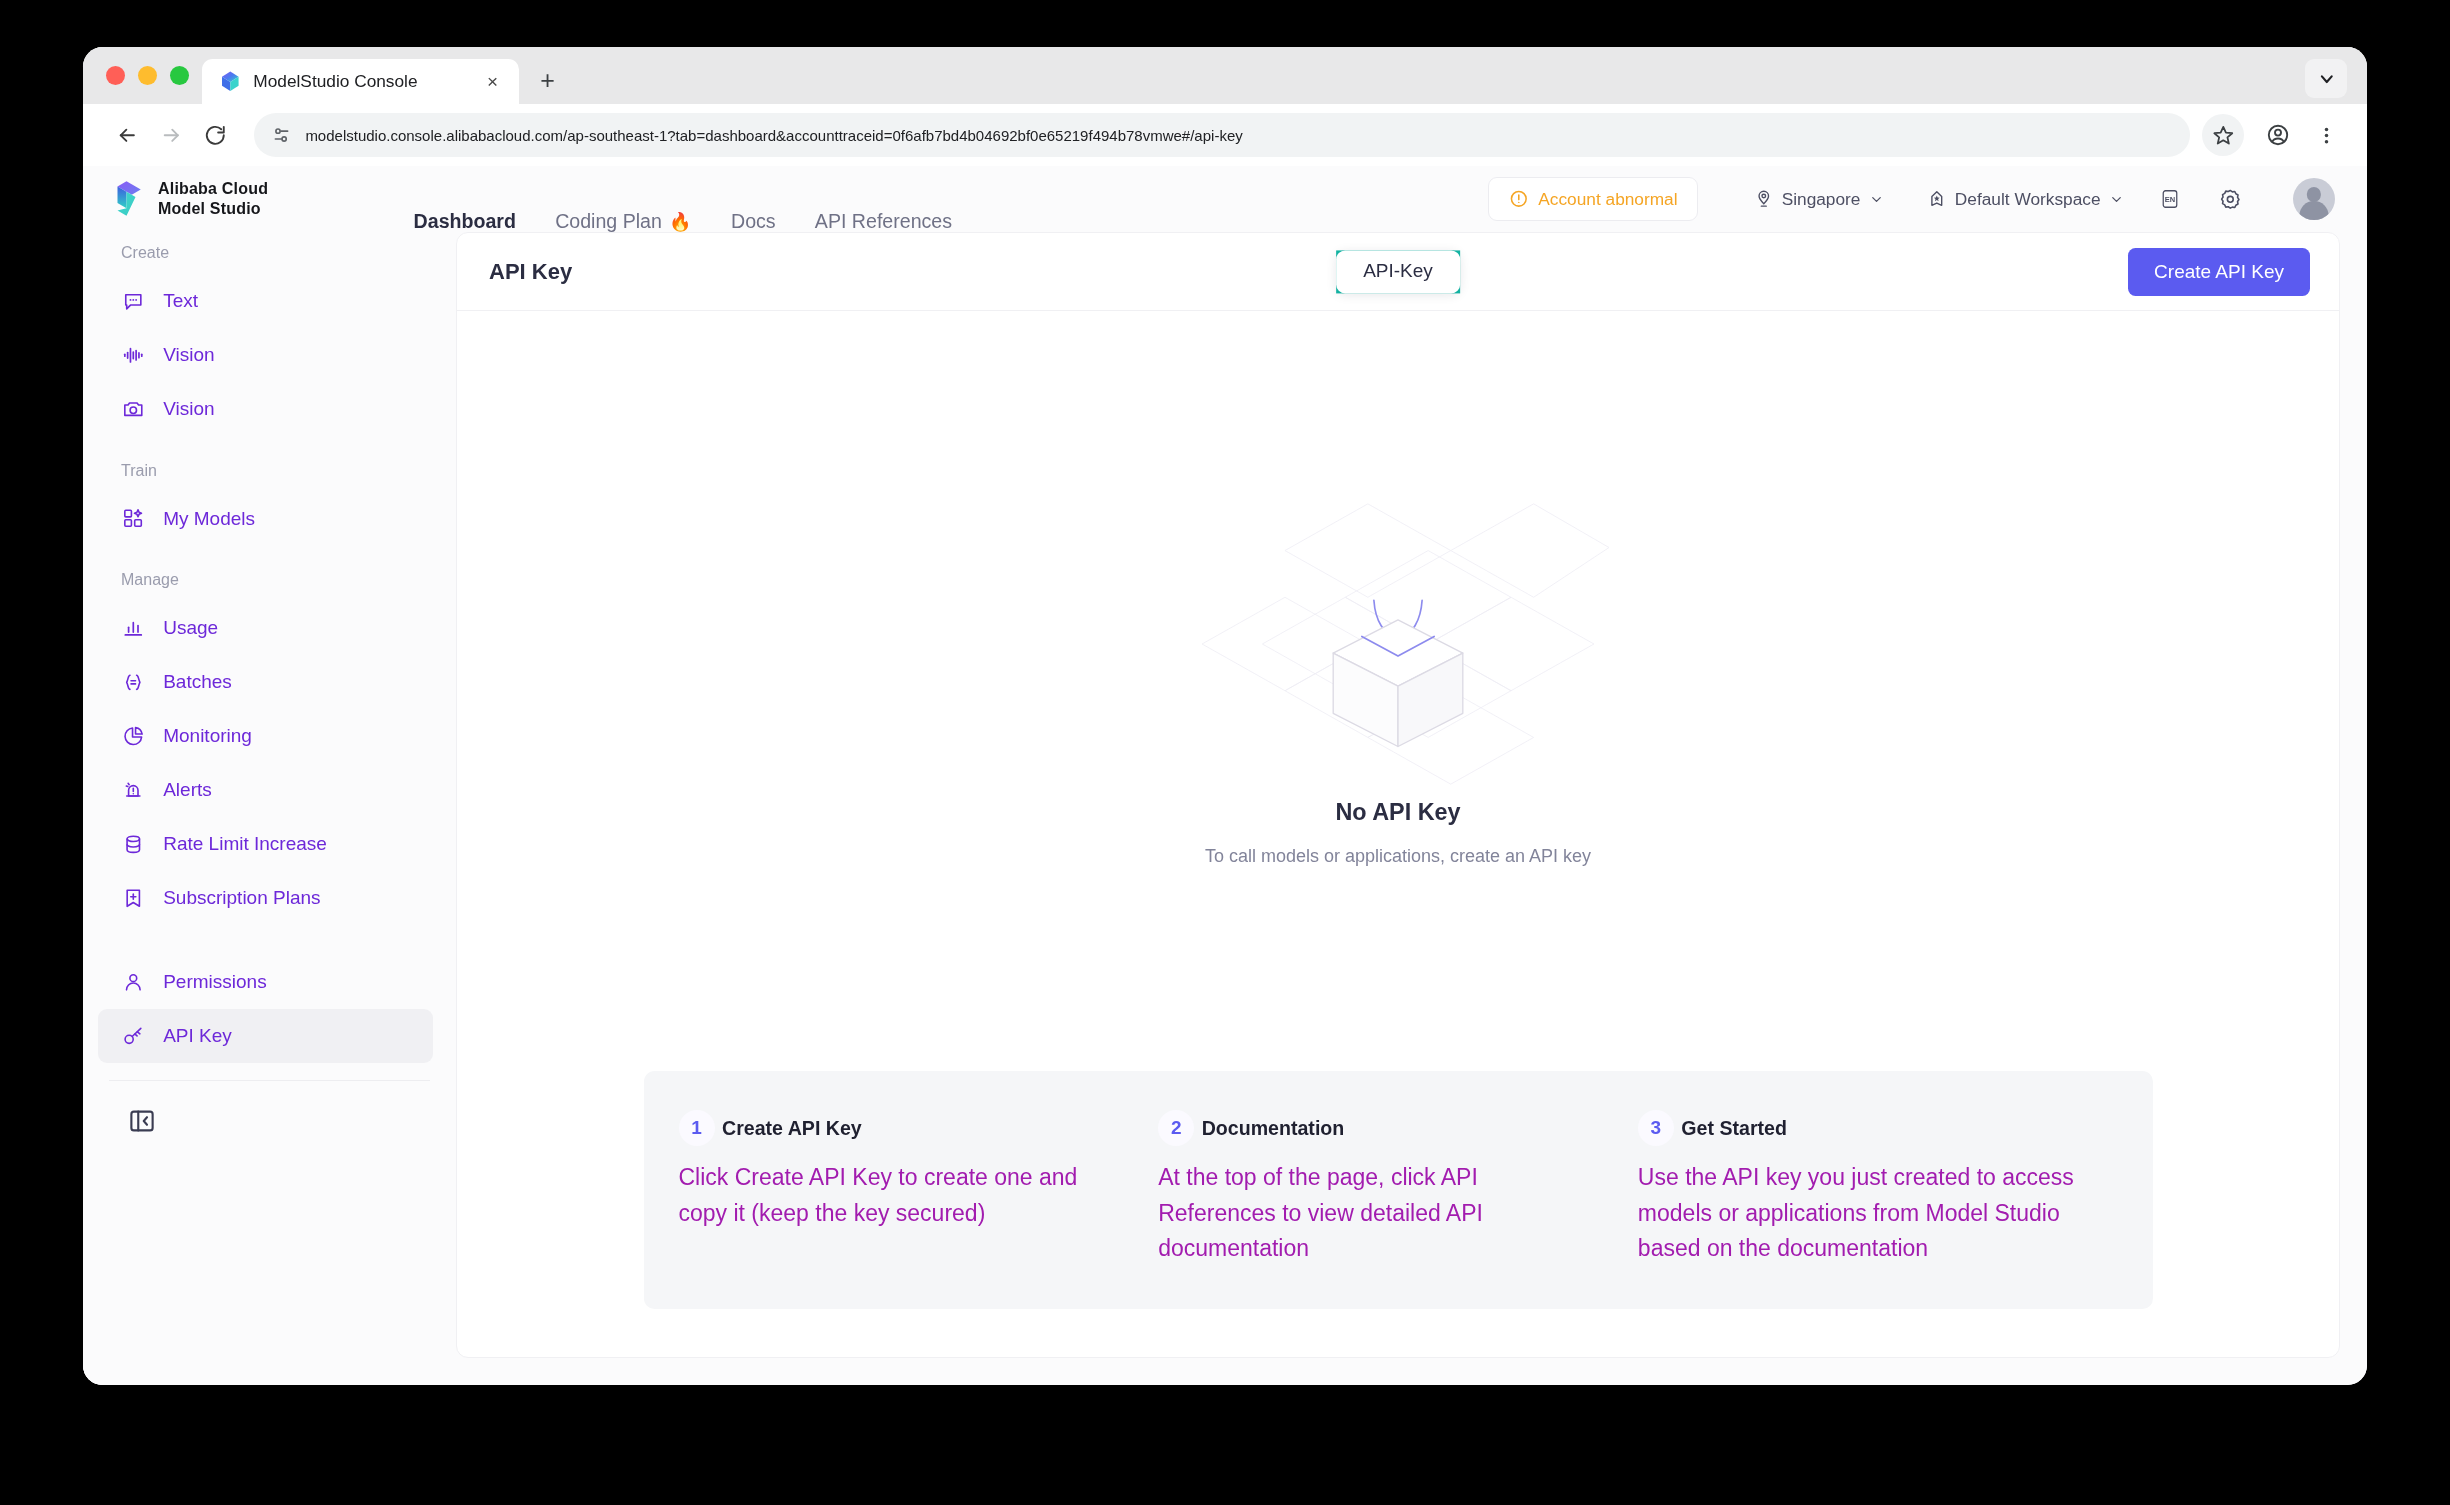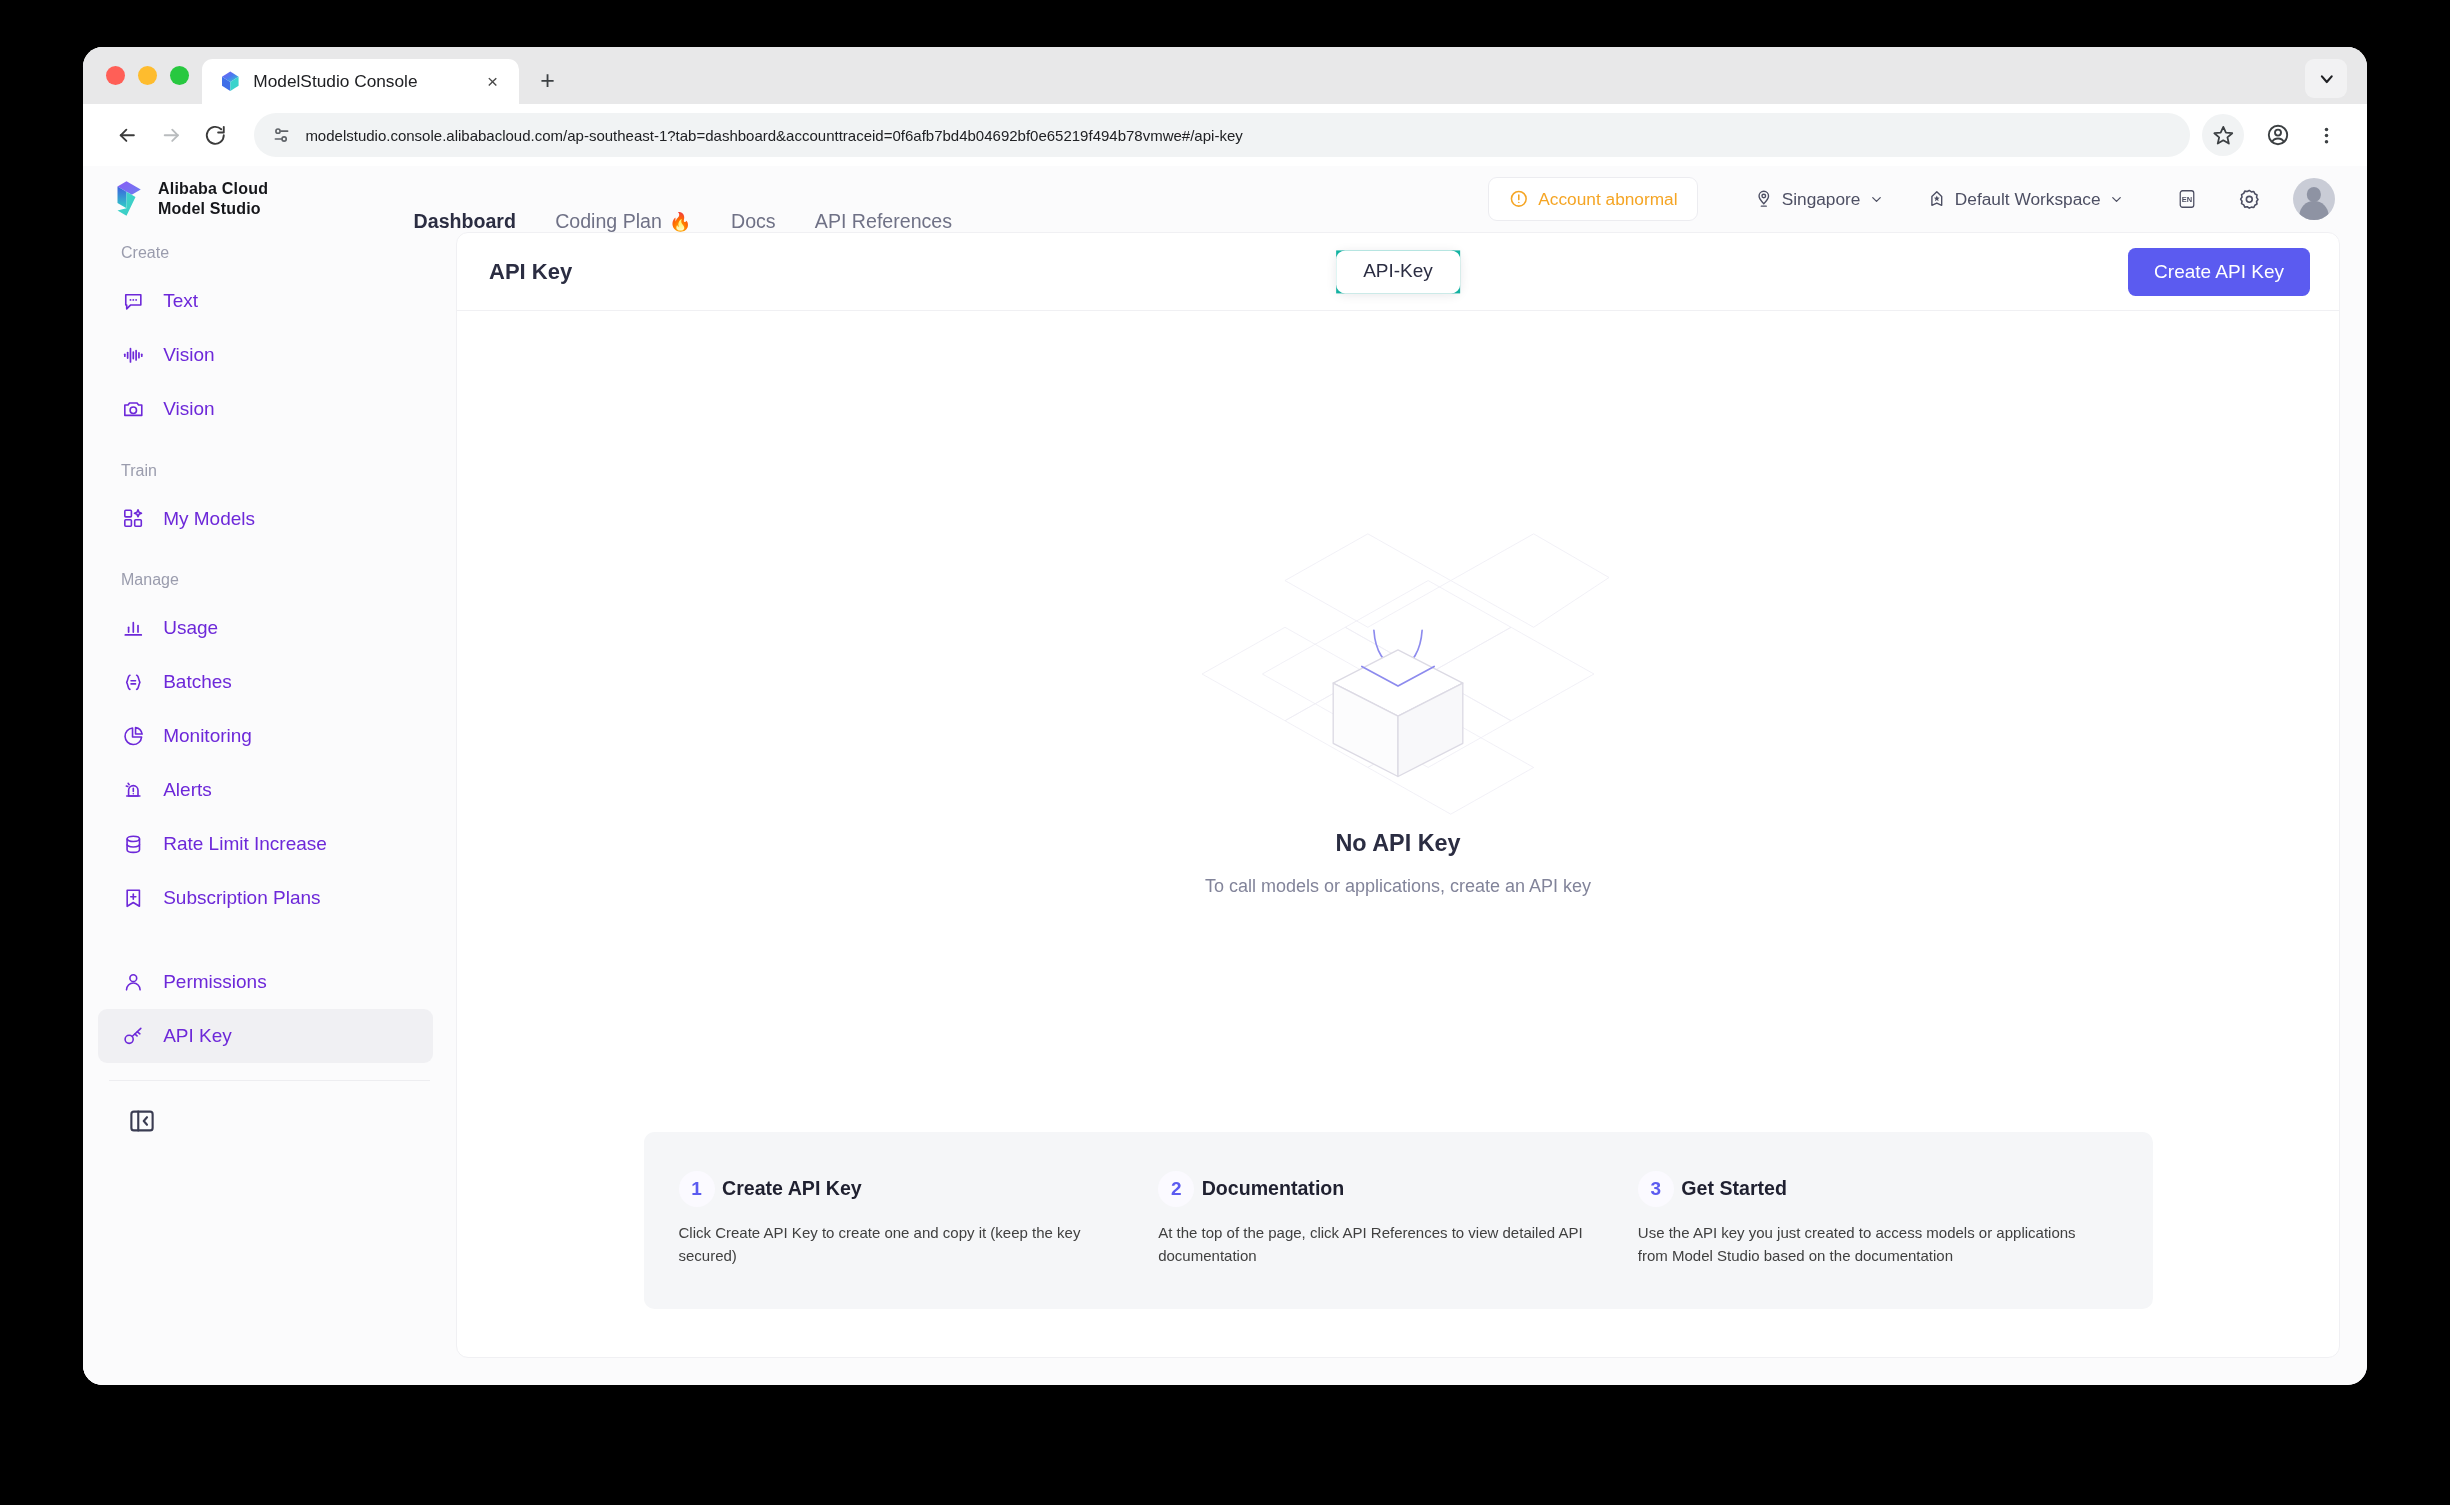--- a/index.html
+++ b/index.html
@@ -140,21 +140,21 @@
     color: #f5a524; font-size: 17.3px;
     margin-right: 26px;
   }
   .hdr-select {
     display: flex; align-items: center; gap: 8.3px;
     font-size: 17.3px; color: #4d4f63;
     padding: 0 13.6px; white-space: nowrap;
   }
   .hdr-icon-btn {
     width: 41px; height: 41px;
-    display: flex; align-items: center; justify-content: flex-end;
+    display: flex; align-items: center; justify-content: flex-start;
     color: #4d4f63; margin-left: 4.5px;
   }
   .avatar {
     width: 42px; height: 42px; border-radius: 50%;
     background: #c9ccd6; margin-left: 16.6px;
     position: relative; overflow: hidden; flex: 0 0 auto;
   }
   .avatar::before {
     content: ""; position: absolute; left: 50%; top: 22%;
     width: 14.3px; height: 14.3px; background: #8e93a3;
@@ -262,21 +262,21 @@
   .step { flex: 1 1 0; padding-right: 41px; min-width: 0; }
   .step-head { display: flex; align-items: center; gap: 7.5px; }
   .step-num {
     width: 36px; height: 36px; border-radius: 50%;
     background: #fbfaff; color: #5b5bf0;
     font-size: 19px; font-weight: bold;
     display: flex; align-items: center; justify-content: center;
     flex: 0 0 auto;
   }
   .step-title { font-size: 19.6px; font-weight: bold; color: #1f2030; }
-  .step-desc { font-size: 15px; color: #404040; line-height: 1.55; margin-top: 13.6px; }
+  .step-desc { font-size: 23px; color: #a21caf; line-height: 1.55; margin-top: 13.6px; }
 </style>
 </head>
 <body>
 
 <div class="browser-window">
 
   <div class="tab-strip">
     <div class="traffic-lights">
       <div class="light red"></div>
       <div class="light yellow"></div>

